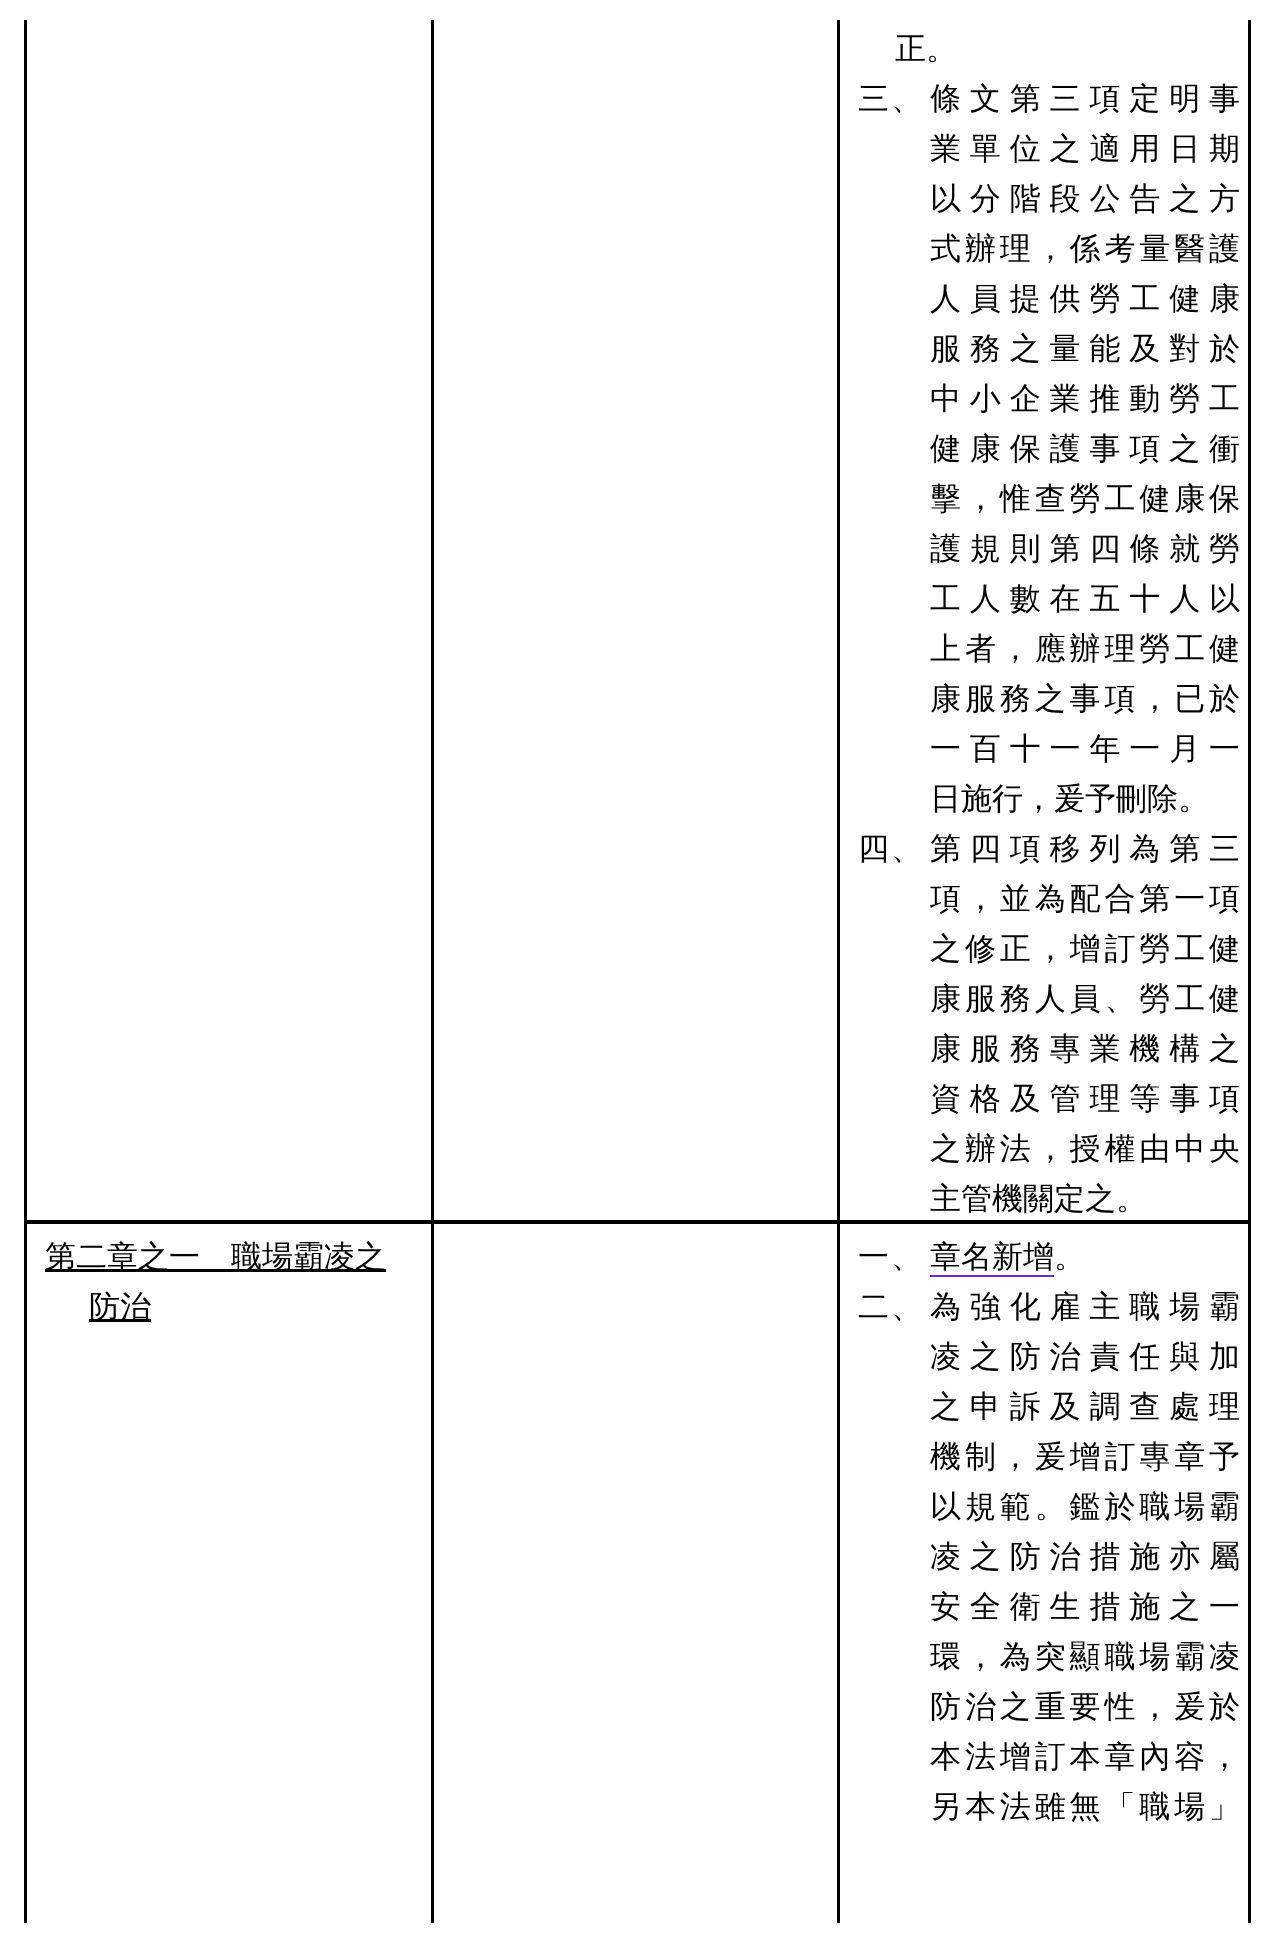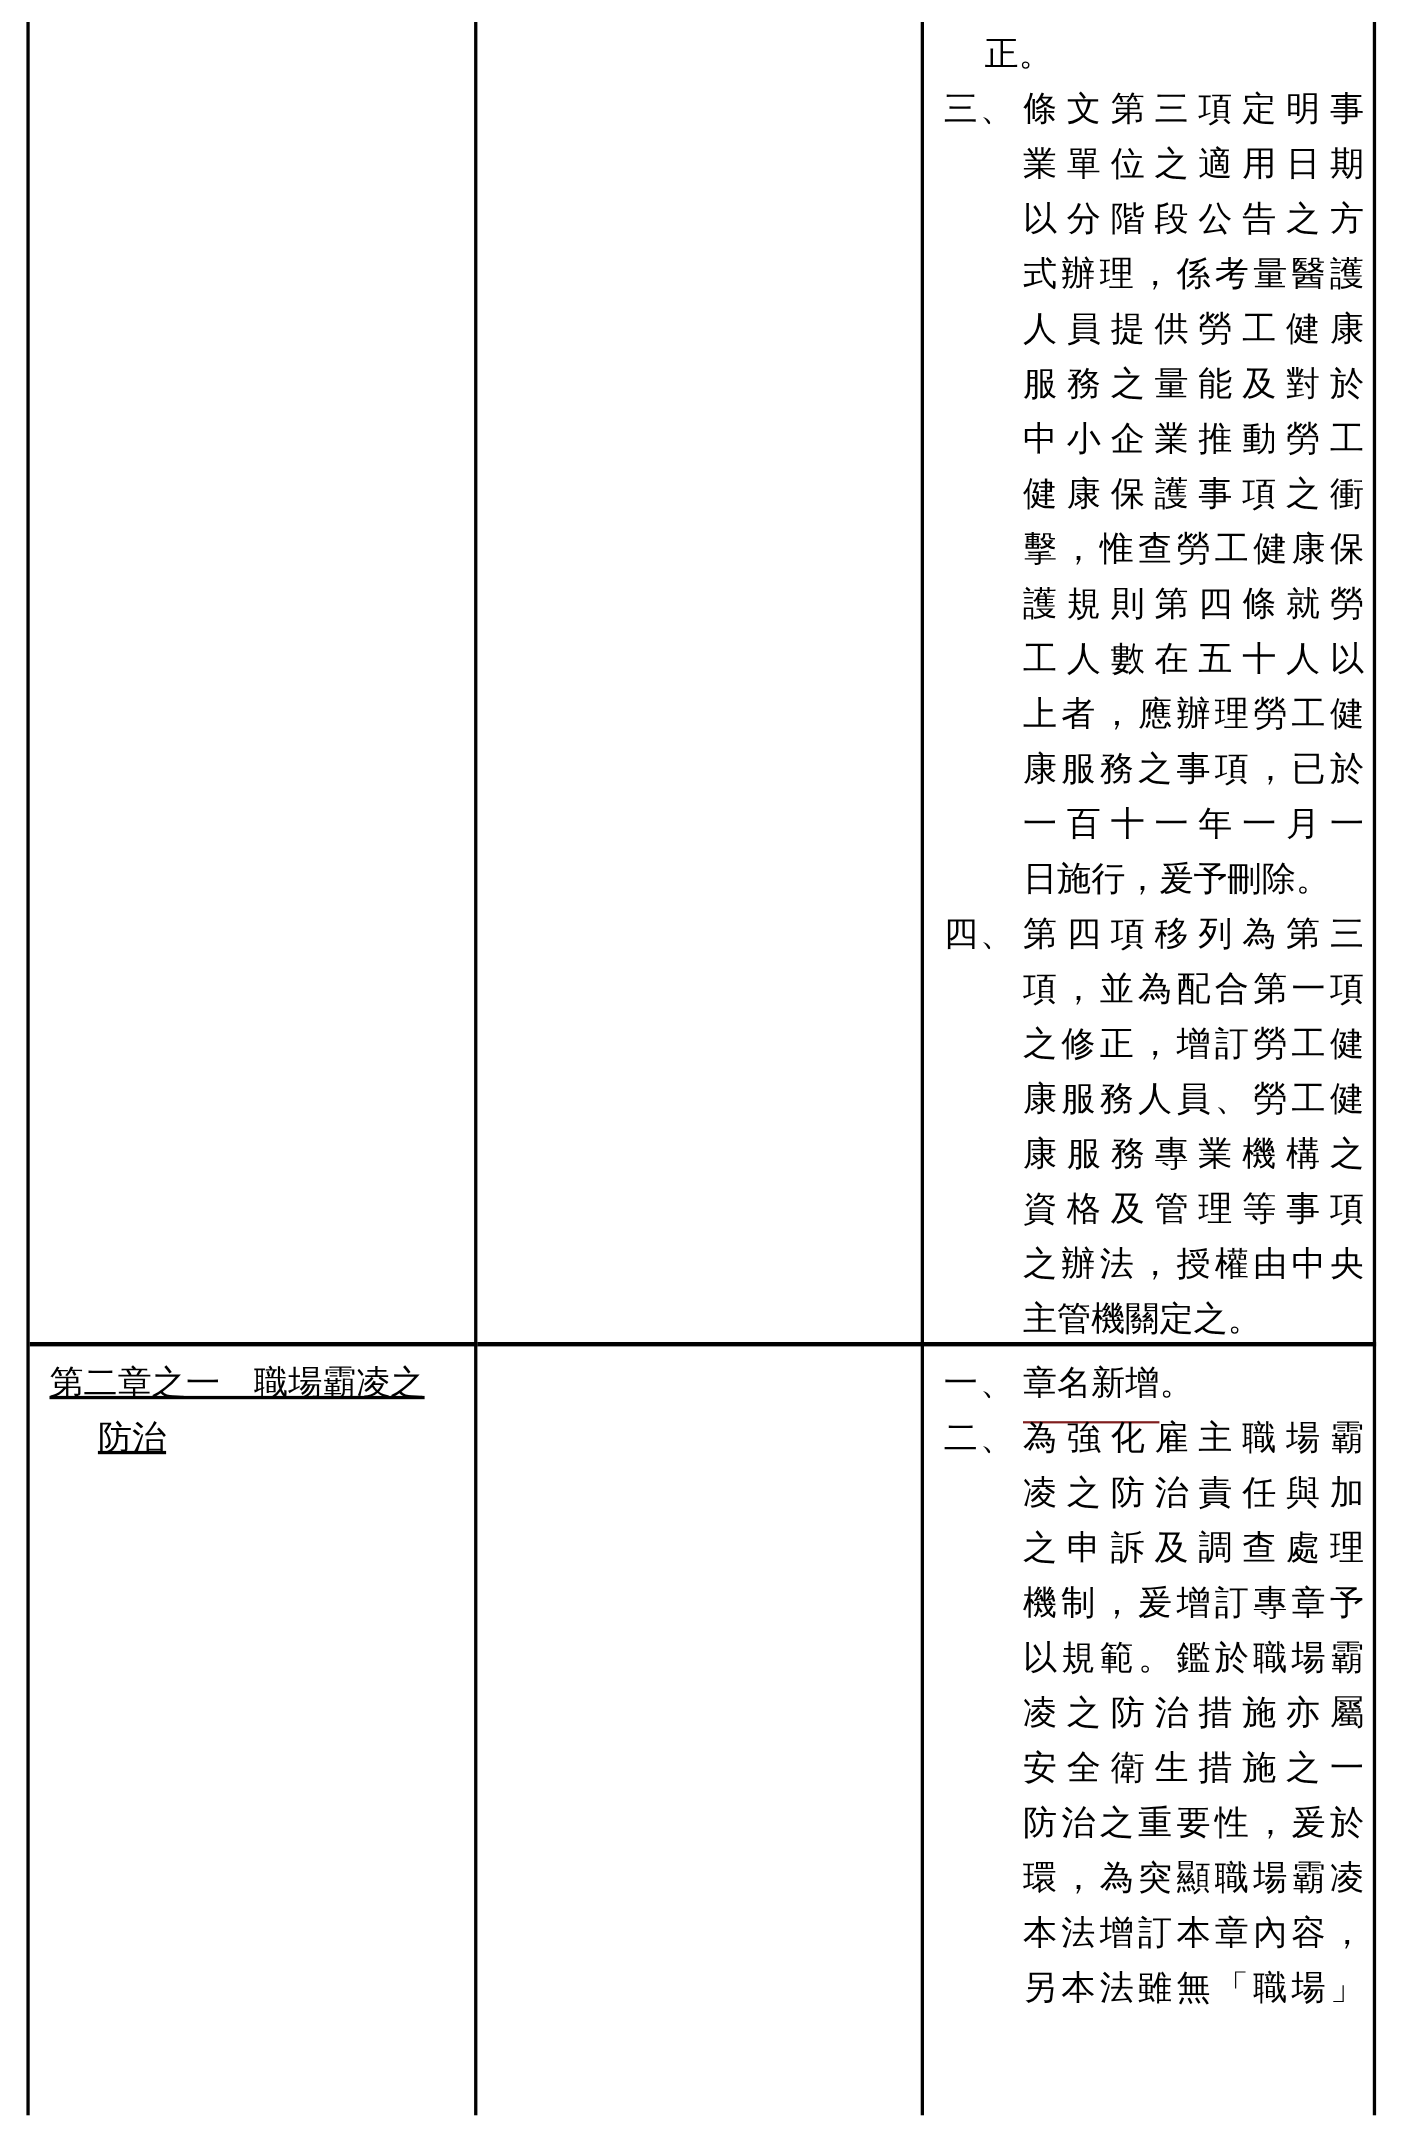--- a/index.html
+++ b/index.html
@@ -44,21 +44,21 @@
   }
   
   .tl.jl{
     text-align:justify;
     text-align-last:justify;
     text-justify:inter-character;
   }
   
   .item.cont .lines{ margin-left:-35px; width:345px; }
 
-  .ul{ border-bottom:2px solid #7f1d1d; padding-bottom:18px; }
+  .ul{ border-bottom:2px solid #6d28d9; padding-bottom:1px; }
 
   .chapter .tl{ height:50px; line-height:50px;text-decoration:underline; }
   .chapter .indent1{ margin-left:44px; }
 </style>
 </head>
 <body>
 
 <div class="doc-table">
   <div class="cell r1 c1"></div>
   <div class="cell r1 c2"></div>
@@ -124,21 +124,21 @@
         <div class="item">
           <span class="marker">二、</span>
           <div class="lines">
             <div class="tl jl">為強化雇主職場霸</div>
             <div class="tl jl">凌之防治責任與加</div>
             <div class="tl jl">之申訴及調查處理</div>
             <div class="tl jl">機制，爰增訂專章予</div>
             <div class="tl jl">以規範。鑑於職場霸</div>
             <div class="tl jl">凌之防治措施亦屬</div>
             <div class="tl jl">安全衛生措施之一</div>
+            <div class="tl jl">環，為突顯職場霸凌</div>
             <div class="tl jl">防治之重要性，爰於</div>
-            <div class="tl jl">環，為突顯職場霸凌</div>
             <div class="tl jl">本法增訂本章內容，</div>
             <div class="tl jl">另本法雖無「職場」</div>
           </div>
         </div>
       </div>
   </div>
 </div>
 
 </body></html>

